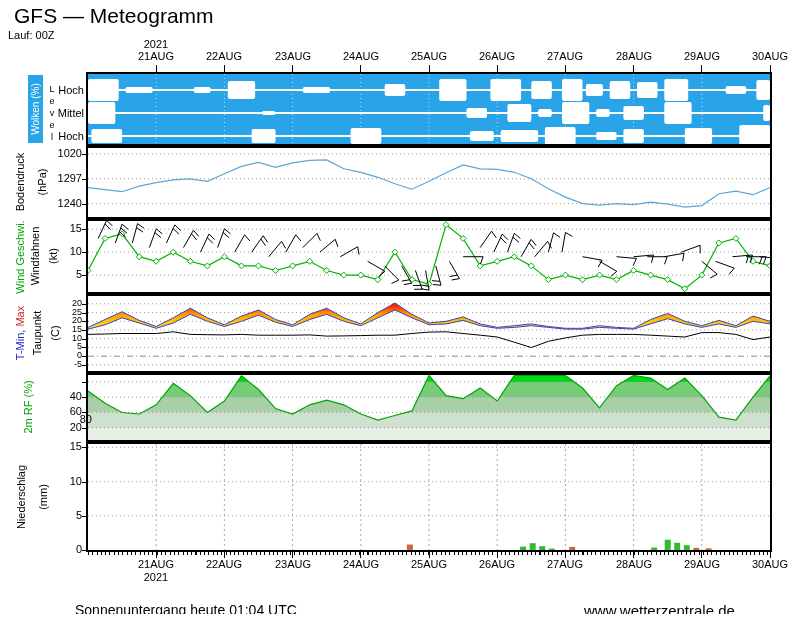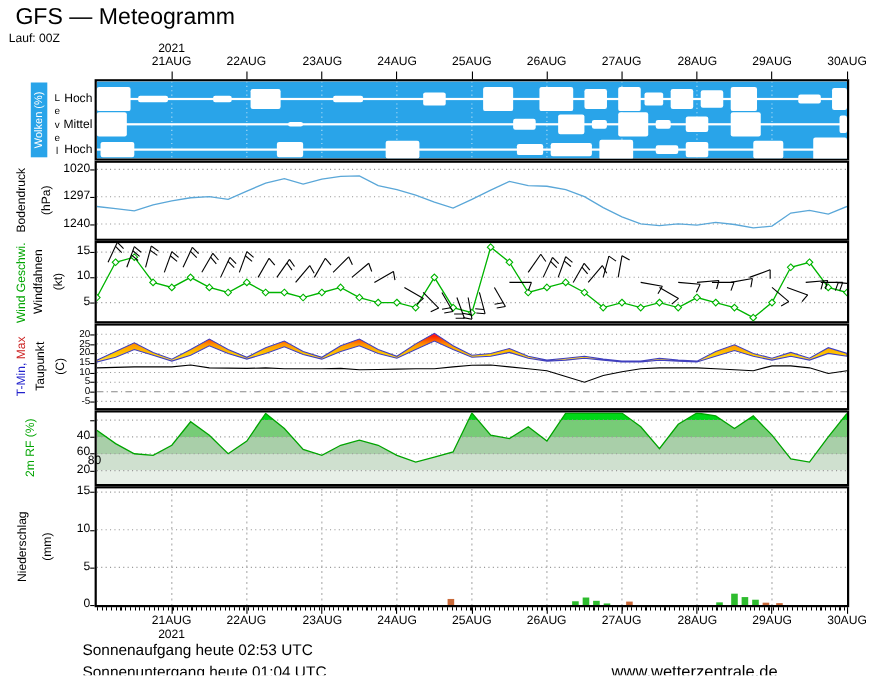--- a/index.html
+++ b/index.html
@@ -22,21 +22,21 @@
   .vert{position:absolute;writing-mode:vertical-rl;text-orientation:upright;font-size:9px;
         letter-spacing:2px;line-height:11px;}
   .lvl{position:absolute;left:44px;width:40px;text-align:right;font-size:11px;}
   .ticklabel{position:absolute;text-align:right;font-size:11px;line-height:13px;}
   .datelabel{position:absolute;width:50px;text-align:center;font-size:11px;}
   .yearlabel{position:absolute;width:50px;text-align:center;font-size:11px;}
   .tickmark{position:absolute;background:#000;}
   .minirow{position:absolute;left:88px;width:682px;height:3px;
            background:repeating-linear-gradient(90deg,#000 0 1px,transparent 1px 4.3px);}
   .footline{position:absolute;left:75px;font-size:14px;}
-  .site{position:absolute;left:556px;top:602px;font-size:15px;}
+  .site{position:absolute;left:584px;top:602px;font-size:15px;}
   .green{color:#00a400;}
   .blue{color:#2222cc;}
   .red{color:#cc2222;}
 </style>
 </head>
 <body>
 
 <div id="app">
   <div class="title">GFS — Meteogramm</div>
   <div class="run">Lauf: 00Z</div>
@@ -352,21 +352,20 @@
   <div class="rot" style="left:31px;top:363px;width:60px;">Taupunkt</div>
   <div class="rot" style="left:49px;top:345px;width:24px;">(C)</div>
 
   <div class="rot green" style="left:22px;top:440px;width:66px;">2m RF (%)</div>
 
   <div class="rot" style="left:15px;top:538px;width:82px;">Niederschlag</div>
   <div class="rot" style="left:37px;top:515px;width:36px;">(mm)</div>
 
   <div class="minirow" style="top:552px;"></div>
 
-  <div class="footline" style="top:582px;">Sonnenaufgang heute 02:53 UTC</div>
   <div class="footline" style="top:602px;">Sonnenuntergang heute 01:04 UTC</div>
   <div class="site">www.wetterzentrale.de</div>
 <div class="ticklabel" style="left: 42px; width: 40px; top: 197px; font-size: 11px;">1240</div>
     <div class="tickmark" style="left: 82px; width: 4px; height: 1px; top: 204px;"></div>
     <div class="ticklabel" style="left: 42px; width: 40px; top: 172px; font-size: 11px;">1297</div>
     <div class="tickmark" style="left: 82px; width: 4px; height: 1px; top: 179px;"></div>
     <div class="ticklabel" style="left: 42px; width: 40px; top: 147px; font-size: 11px;">1020</div>
     <div class="tickmark" style="left: 82px; width: 4px; height: 1px; top: 154px;"></div>
     <div class="ticklabel" style="left: 42px; width: 40px; top: 268px; font-size: 11px;">5</div>
     <div class="tickmark" style="left: 82px; width: 4px; height: 1px; top: 275px;"></div>

